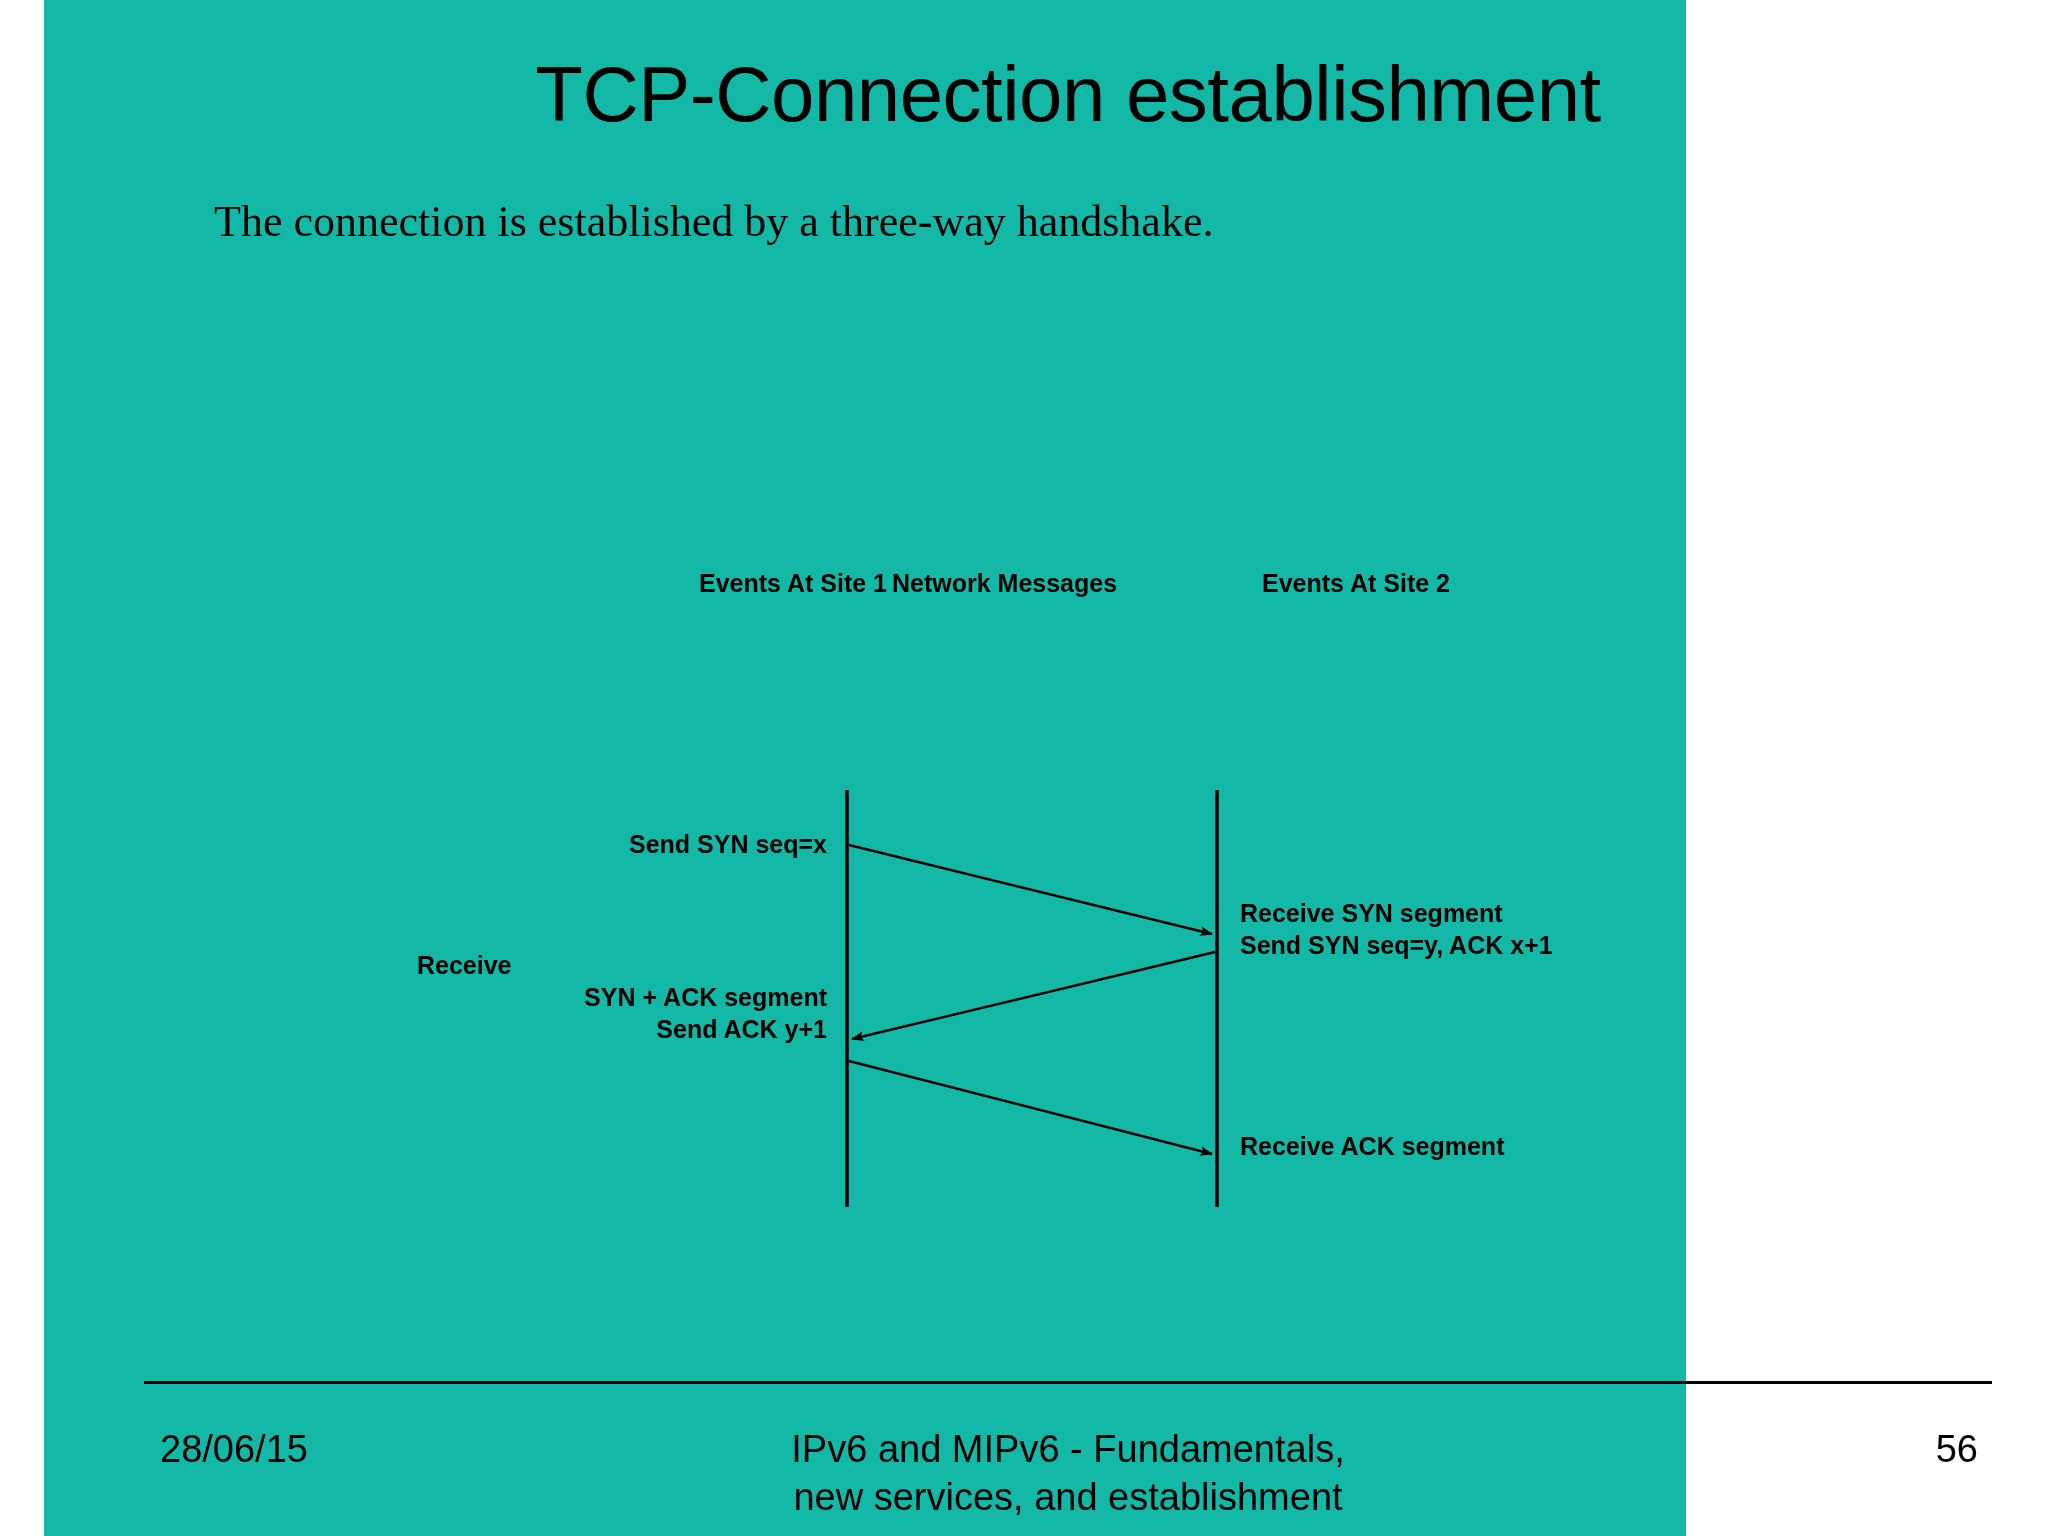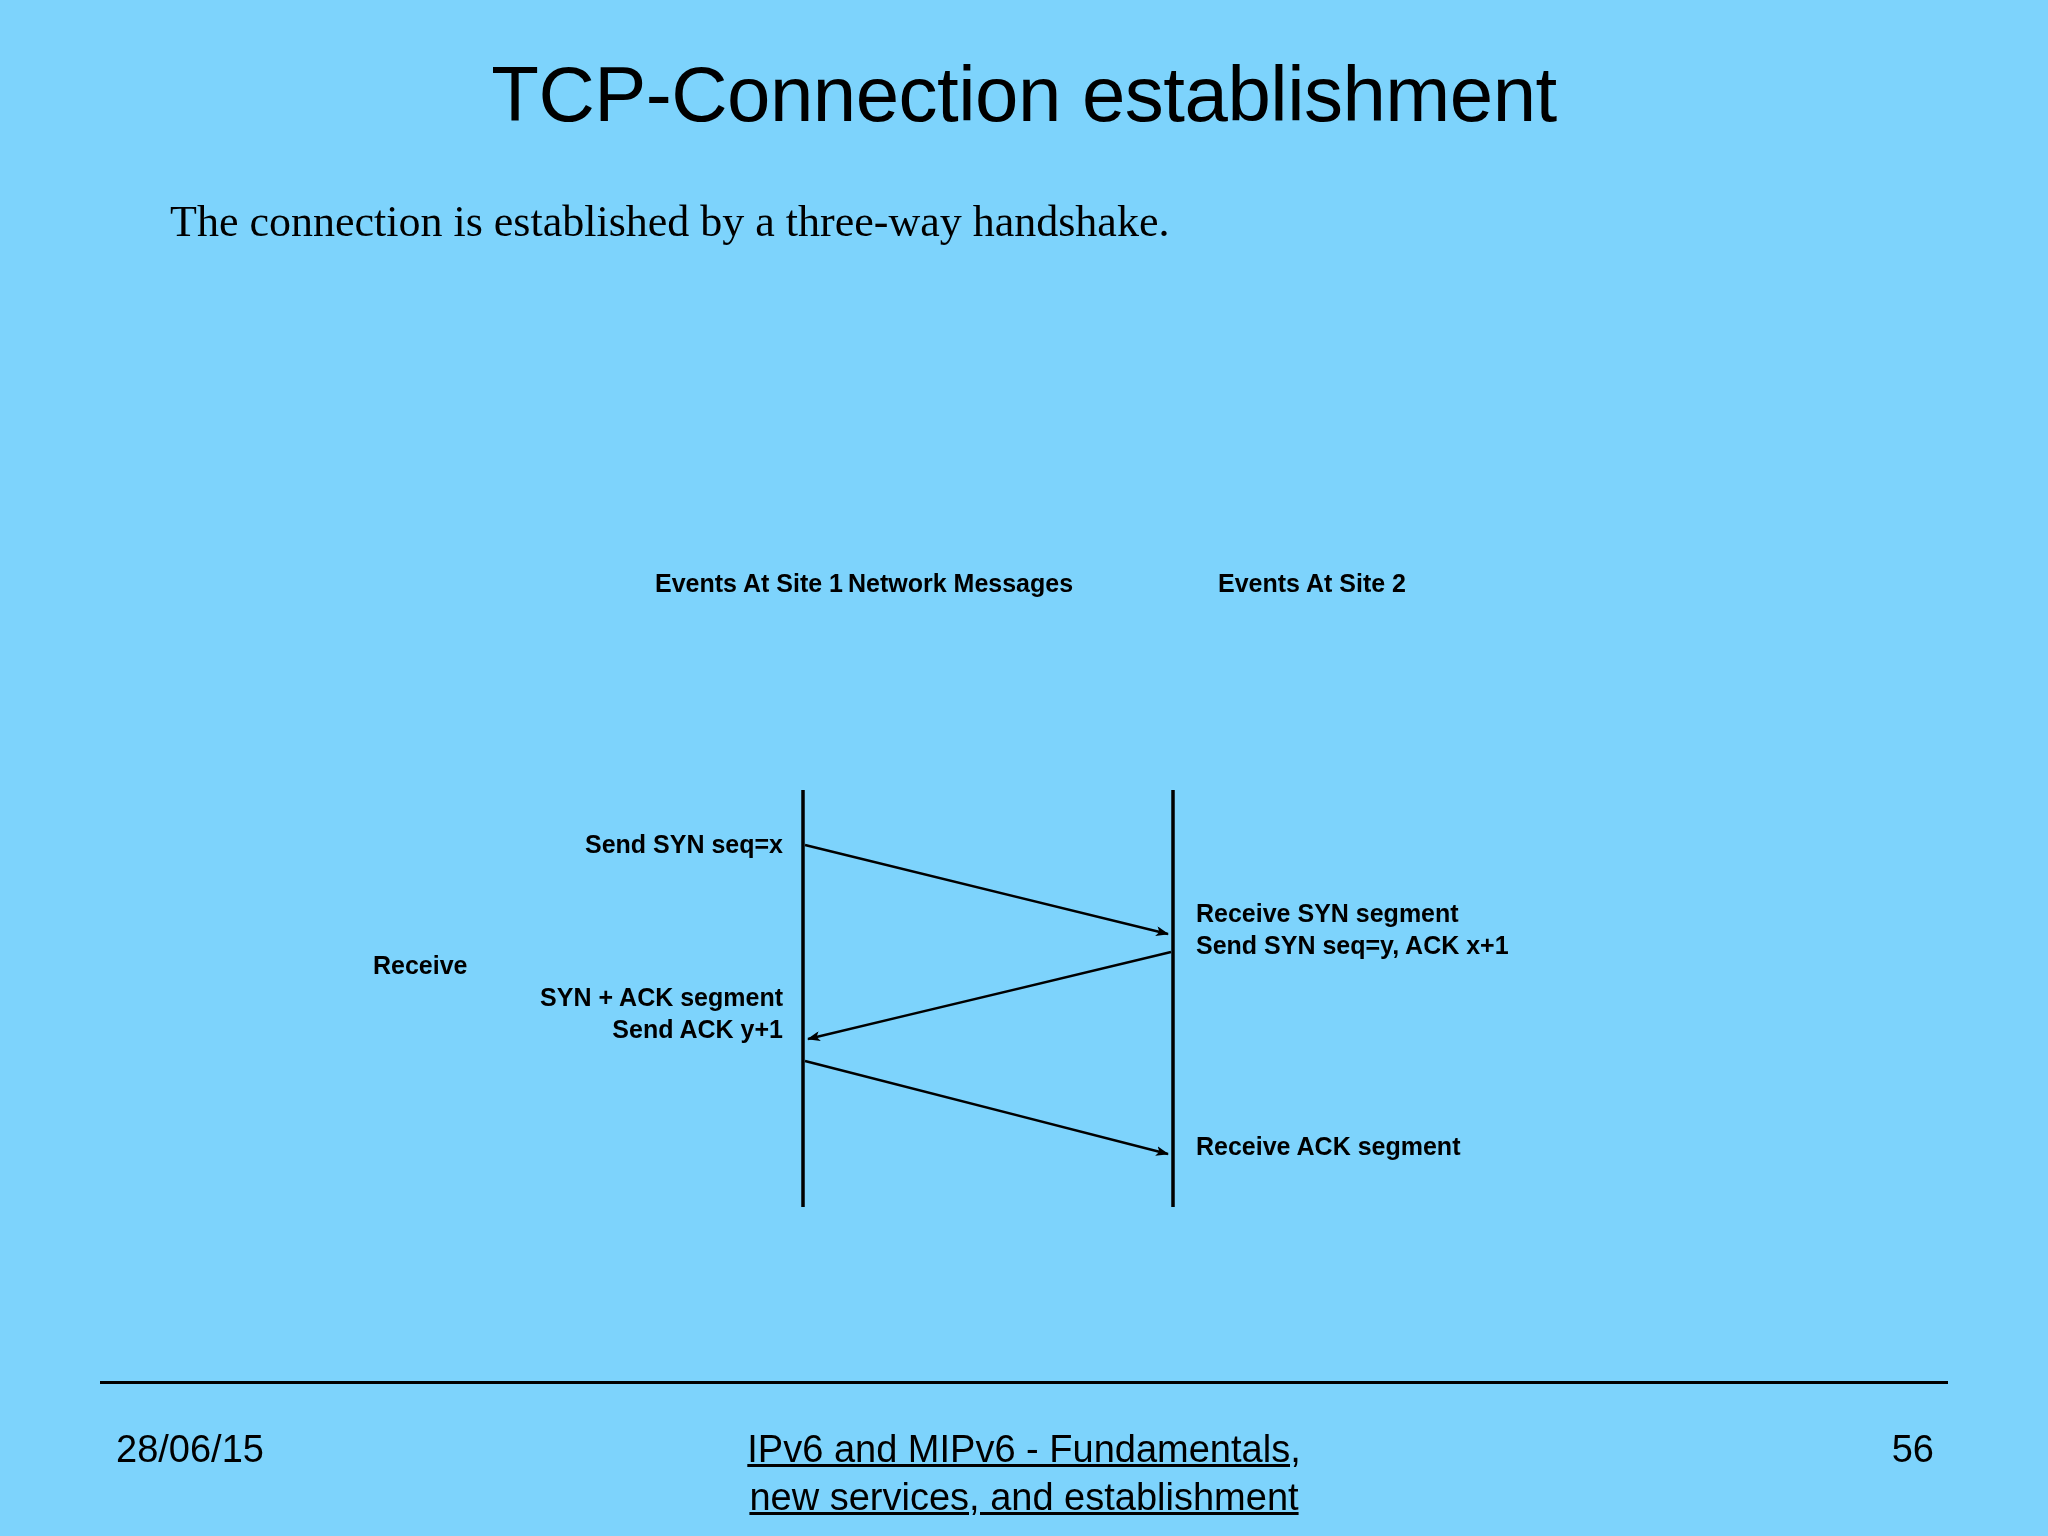--- a/index.html
+++ b/index.html
@@ -14,23 +14,24 @@
     position: relative;
     overflow: hidden;
     font-family: "Liberation Serif", "DejaVu Serif", serif;
     color: #000000;
     -webkit-font-smoothing: antialiased;
   }
 
   .slide {
     position: absolute;
     inset: 0;
-    width: 2048px;
+    width: 1642px;
     height: 1536px;
-    background: #7dd3fc;
+    background: #14b8a6;
+    margin-left: 44px;
   }
 
   
   .slide-title {
     position: absolute;
     left: 120px;
     top: 46px;
     width: 1808px;
     text-align: center;
     font-family: "Liberation Sans", "DejaVu Sans", sans-serif;
@@ -124,21 +125,20 @@
   .footer-center {
     position: absolute;
     left: 0;
     top: 0px;
     width: 1848px;
     text-align: center;
     font-family: "Liberation Sans", "DejaVu Sans", sans-serif;
     font-size: 38px;
     line-height: 48px;
     color: #000000;
-    text-decoration: underline;
   }
   .footer-center .fc-line { display: block; }
   .footer-page {
     position: absolute;
     right: 14px;
     top: 0px;
     font-family: "Liberation Sans", "DejaVu Sans", sans-serif;
     font-size: 38px;
     line-height: 48px;
     color: #000000;

